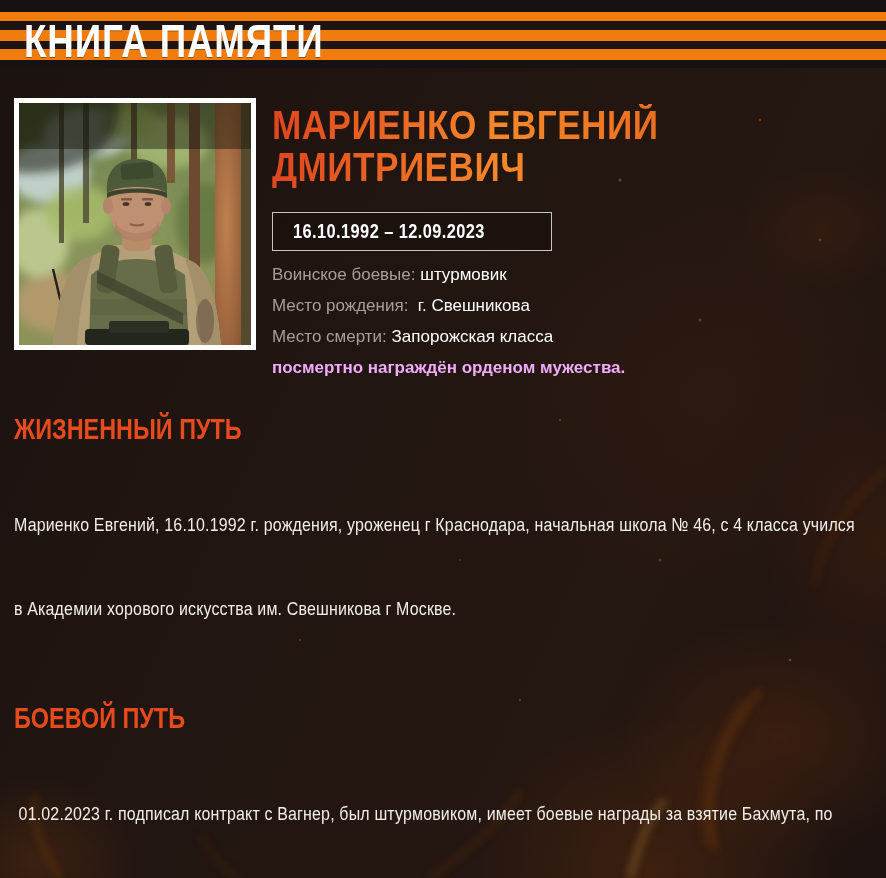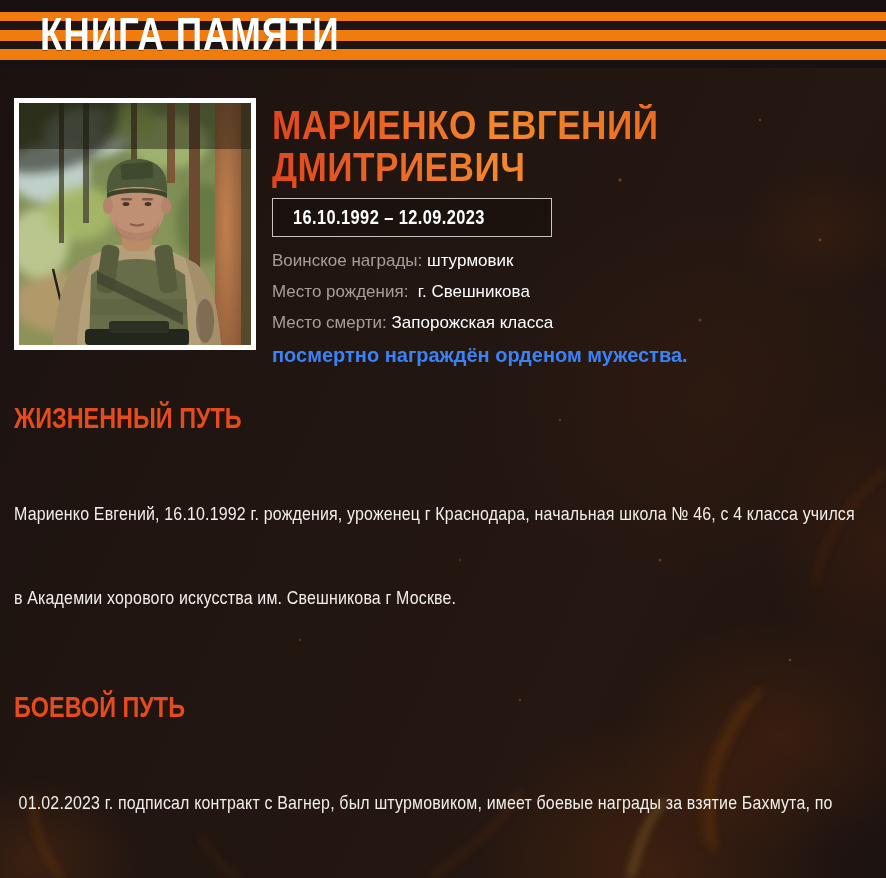--- a/index.html
+++ b/index.html
@@ -24,30 +24,29 @@
       radial-gradient(300px 260px at 80% 45%, rgba(90,40,14,.14), transparent 75%),
       linear-gradient(115deg, #1b1210 0%, #221611 45%, #251711 70%, #1d1310 100%);
   }
   .bg-swirls { position:absolute; inset:0; z-index:0; pointer-events:none; }
 
   .page { position:relative; z-index:1; }
 
   
   .header-ribbon {
     height:68px; width:100%;
-    display:flex; align-items:center;
+    display:flex; align-items:flex-end;
     background:linear-gradient(180deg,
       #171111 0px, #171111 12px,
       #ef7c0d 12px, #ef7c0d 21px,
       #1d1514 21px, #1d1514 30px,
       #ef7c0d 30px, #ef7c0d 41px,
       #1d1514 41px, #1d1514 49px,
       #ef7c0d 49px, #ef7c0d 60px,
       #171111 60px, #171111 68px);
-    padding-left:16px;
   }
   .header-title {
     display:inline-block;
     margin-left:24px;
     font-size:46px; font-weight:bold; letter-spacing:1px;
     color:#ffffff;
     transform:scaleX(.80); transform-origin:0 50%;
     white-space:nowrap;
     text-shadow:0 1px 0 rgba(0,0,0,.35);
   }
@@ -72,38 +71,38 @@
     background:linear-gradient(90deg,#e0461f 0%, #f5882b 60%, #ea6d20 100%);
     -webkit-background-clip:text; background-clip:text;
     color:#e95e22;
     -webkit-text-fill-color:transparent;
     white-space:nowrap;
   }
   .person-name span { display:block; }
 
   .date-box {
     display:inline-block;
-    margin-top:10px;
+    margin-top:24px;
     border:1px solid #c7c3bf;
     padding:7px 24px 7px 20px;
     background:rgba(10,6,5,.25);
   }
   .date-box .date-text {
     display:inline-block;
     font-size:20px; font-weight:bold; color:#ffffff;
     letter-spacing:.5px;
     transform:scaleX(.82); transform-origin:0 50%;
     white-space:nowrap;
   }
 
   .fields { margin-top:14px; font-size:17px; }
   .field-row { margin-bottom:11px; line-height:20px; }
   .field-label { color:#a89f98; }
   .field-value { color:#ffffff; font-weight:normal; white-space:pre-wrap; }
-  .awards-note { font-size:20px; font-weight:bold; color:#3b82f6; }
+  .awards-note { font-size:17px; font-weight:bold; color:#f0abfc; }
 
   
   .section-heading {
     display:inline-block;
     color:#e54b1d; font-weight:bold; font-size:30px; line-height:34px;
     transform:scaleX(.78); transform-origin:0 0;
     white-space:nowrap;
   }
   .section-life { margin-top:34px; }
   .section-combat { margin-top:22px; }
@@ -255,21 +254,21 @@
         </h2>
 
         <div>
           <div class="date-box">
             <span class="date-text">16.10.1992 – 12.09.2023</span>
           </div>
         </div>
 
         <div class="fields">
           <div class="field-row">
-            <span class="field-label">Воинское награды:</span>
+            <span class="field-label">Воинское боевые:</span>
             <span class="field-value">штурмовик</span>
           </div>
           <div class="field-row">
             <span class="field-label">Место рождения:</span>
             <span class="field-value"> г. Свешникова</span>
           </div>
           <div class="field-row">
             <span class="field-label">Место смерти:</span>
             <span class="field-value">Запорожская класса</span>
           </div>

